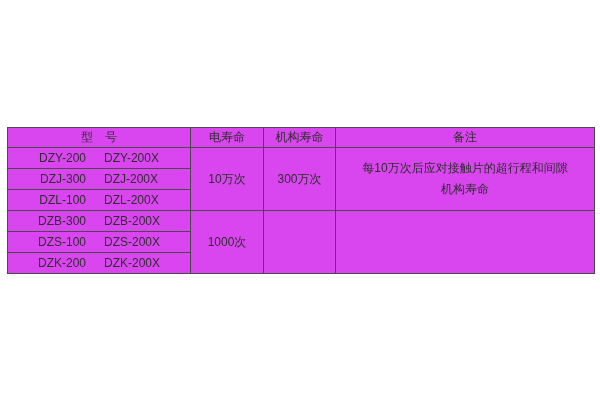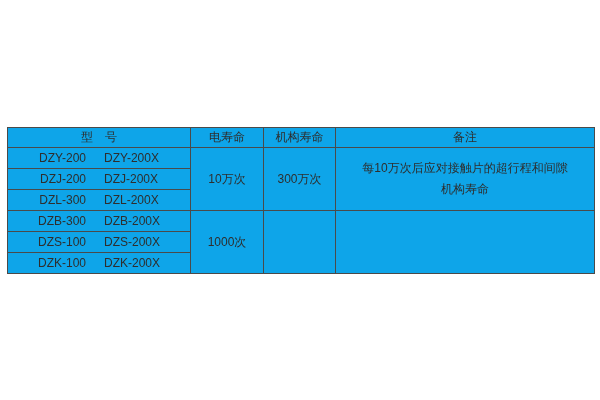--- a/index.html
+++ b/index.html
@@ -25,21 +25,21 @@
   .spec-table col.c2 { width: 73px; }
   .spec-table col.c3 { width: 72px; }
   .spec-table col.c4 { width: 259px; }
   .spec-table th, .spec-table td {
     border: 1px solid #4a4a4a;
     height: 21px;
     text-align: center;
     vertical-align: middle;
     font-weight: normal;
     padding: 0;
-    background: #0ea5e9;
+    background: #d946ef;
   }
   .spec-table thead th { height: 20px; }
   .model-cell { text-align: center; }
   .model-pair {
     display: flex;
     justify-content: center;
     align-items: center;
     gap: 18px;
   }
   .remarks-cell {
@@ -77,29 +77,29 @@
       <td rowspan="3">10万次</td>
       <td rowspan="3">300万次</td>
       <td rowspan="3" class="remarks-cell">
         <div class="remarks-line">每10万次后应对接触片的超行程和间隙</div>
         <div class="remarks-line">机构寿命</div>
       </td>
     </tr>
     <tr>
       <td class="model-cell">
         <span class="model-pair">
-          <span>DZJ-200</span>
+          <span>DZJ-300</span>
           <span>DZJ-200X</span>
         </span>
       </td>
     </tr>
     <tr>
       <td class="model-cell">
         <span class="model-pair">
-          <span>DZL-300</span>
+          <span>DZL-100</span>
           <span>DZL-200X</span>
         </span>
       </td>
     </tr>
     <tr>
       <td class="model-cell">
         <span class="model-pair">
           <span>DZB-300</span>
           <span>DZB-200X</span>
         </span>
@@ -112,19 +112,19 @@
       <td class="model-cell">
         <span class="model-pair">
           <span>DZS-100</span>
           <span>DZS-200X</span>
         </span>
       </td>
     </tr>
     <tr>
       <td class="model-cell">
         <span class="model-pair">
-          <span>DZK-100</span>
+          <span>DZK-200</span>
           <span>DZK-200X</span>
         </span>
       </td>
     </tr>
   </tbody>
 </table>
 
 </body></html>

